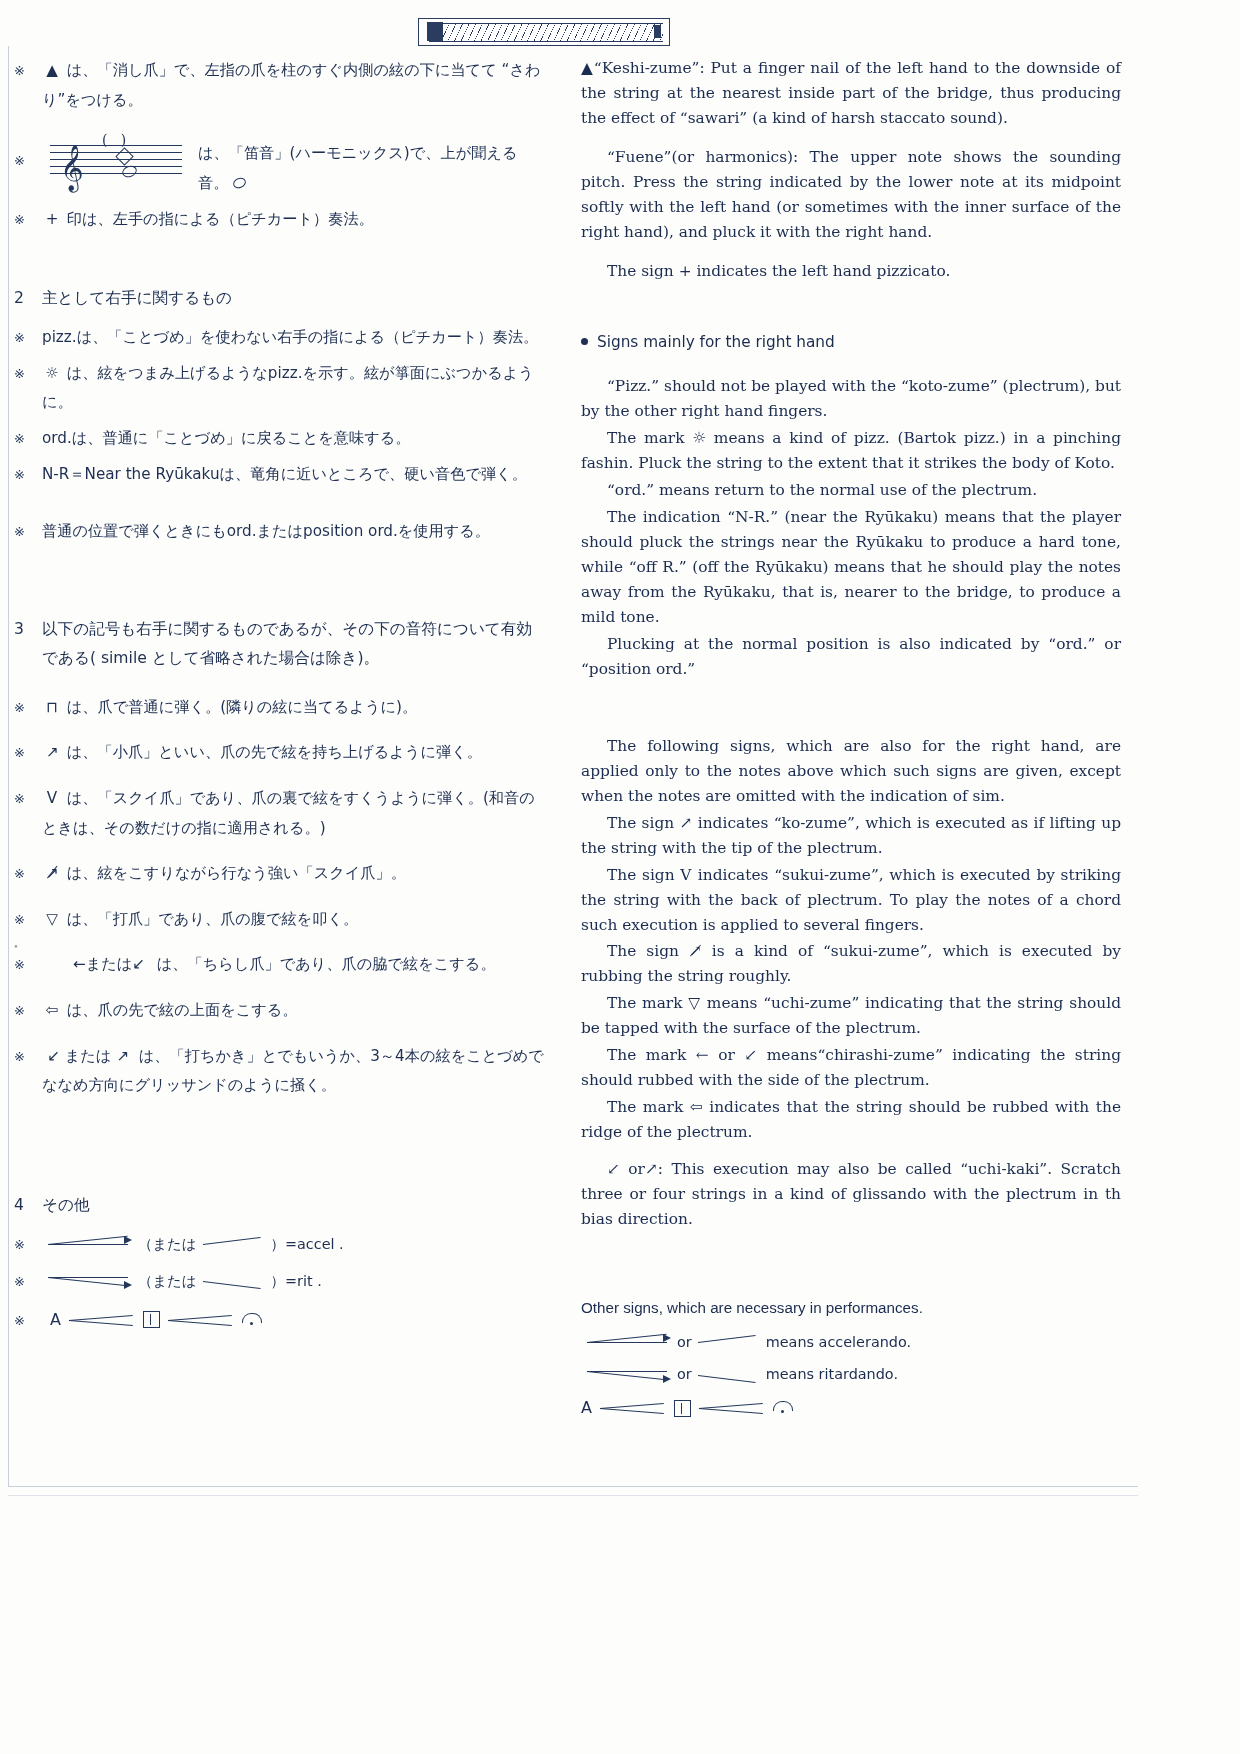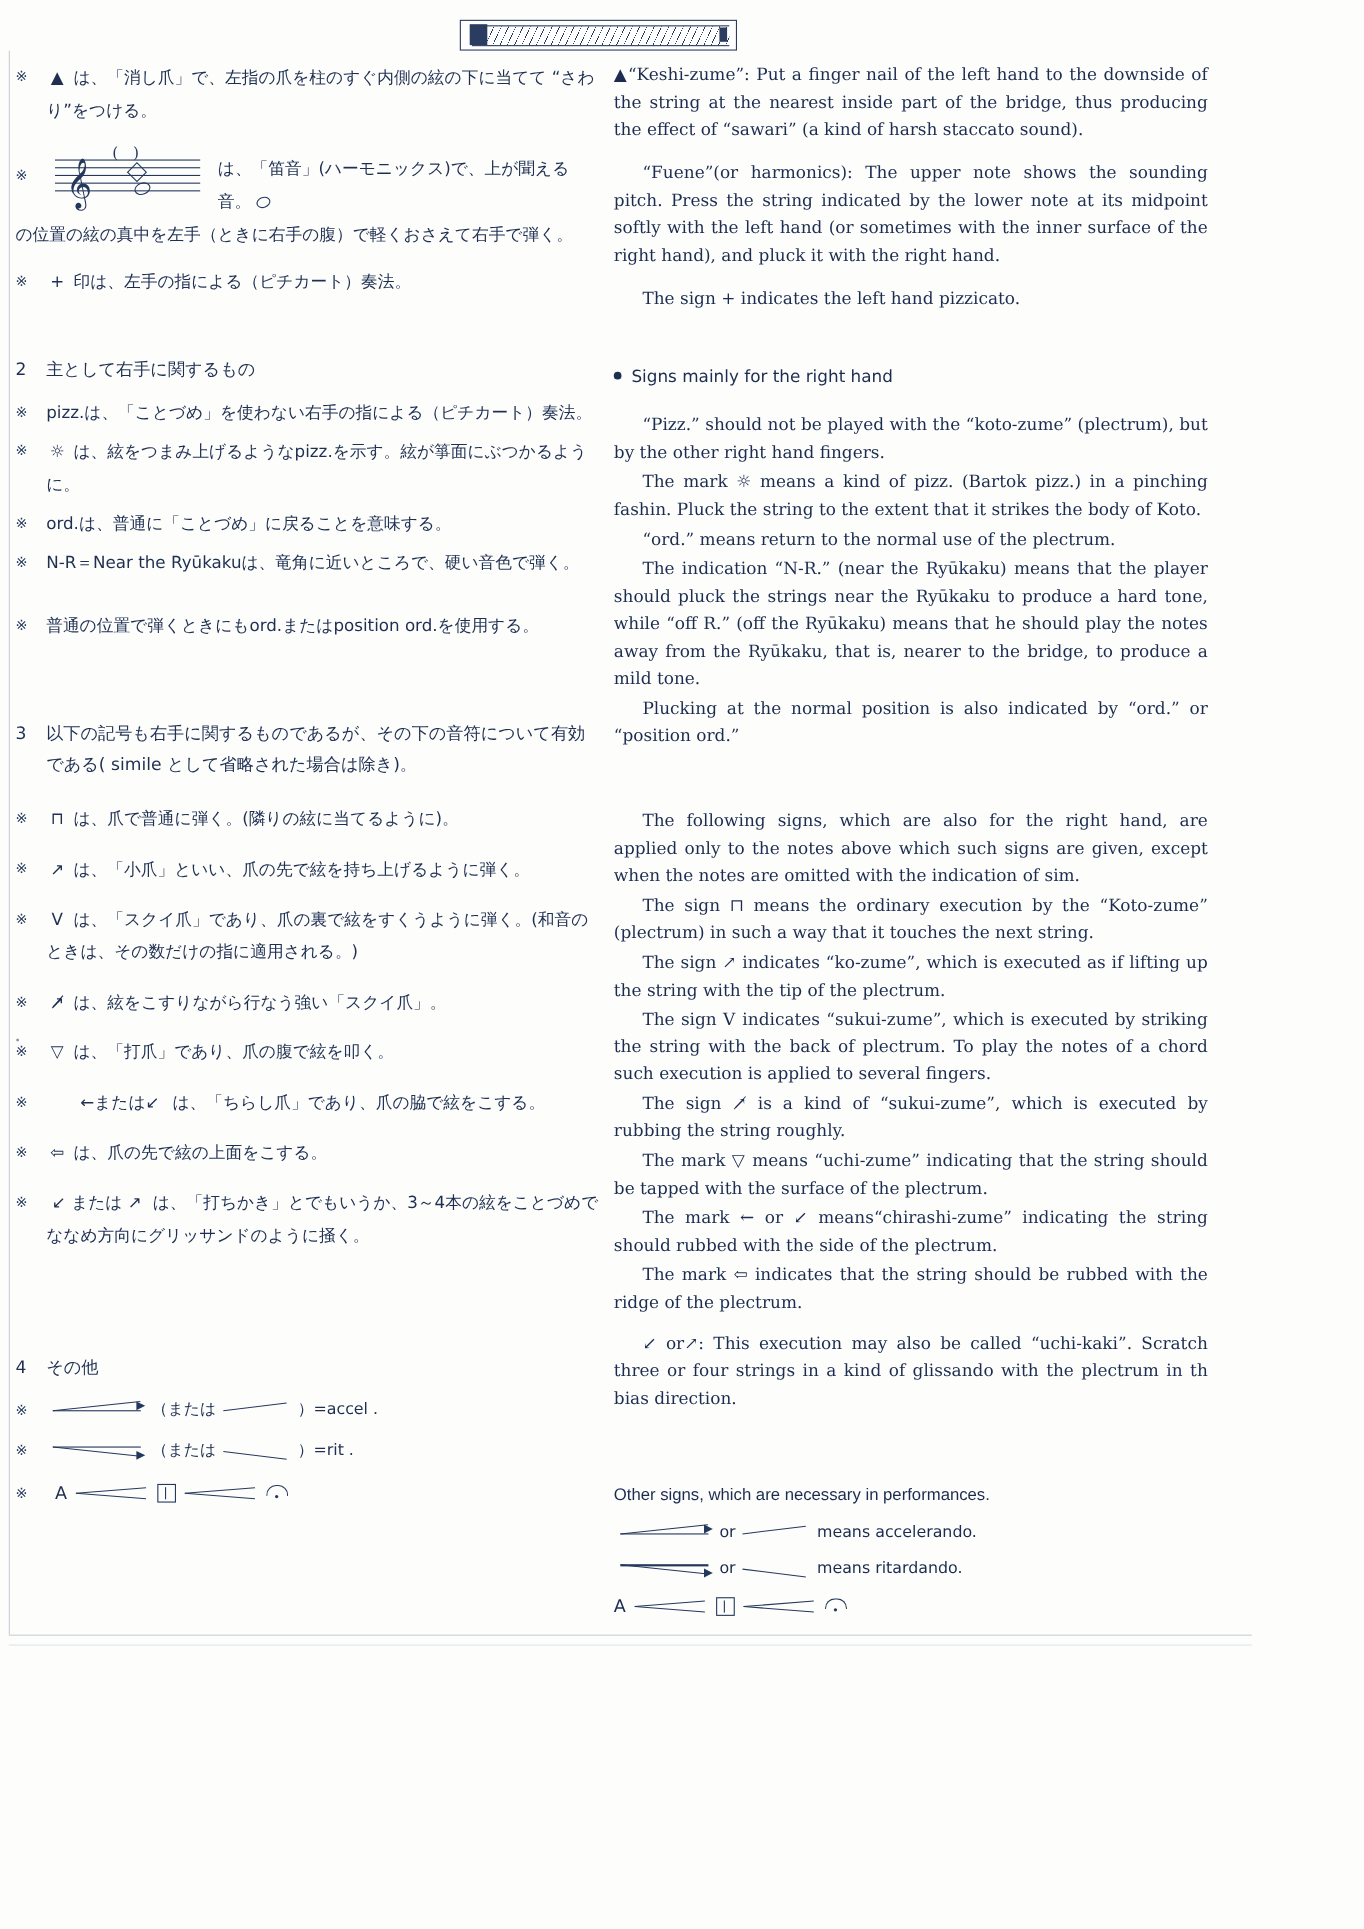--- a/index.html
+++ b/index.html
@@ -86,21 +86,21 @@
 
   .col {
     position: absolute;
     top: 56px;
   }
   .col-ja {
     left: 14px;
     width: 530px;
   }
   .col-en {
-    left: 558px;
+    left: 581px;
     width: 540px;
   }
 
   .ja {
     font-family: "DejaVu Sans", sans-serif;
     font-size: 15.2px;
     line-height: 1.95;
     color: #1e2f52;
   }
   .en {
@@ -408,21 +408,20 @@
           <div class="note-dia"></div>
           <div class="note-open"></div>
         </div>
       </div>
       <div class="item-body" style="padding-top:18px;">
         <span>は、「笛音」(ハーモニックス)で、上が聞える音。</span>
         <span class="note-after"></span>
       </div>
     </div>
 
-    <div style="margin:-6px 0 14px 0;">の位置の絃の真中を左手（ときに右手の腹）で軽くおさえて右手で弾く。</div>
 
     <div class="item">
       <div class="mark">※</div>
       <div class="item-body">
         <span class="sym">+</span>
         <span>印は、左手の指による（ピチカート）奏法。</span>
       </div>
     </div>
 
     <div class="spacer-md"></div>
@@ -622,21 +621,20 @@
     <div class="en-par">“Pizz.” should not be played with the “koto-zume” (plectrum), but by the other right hand fingers.</div>
     <div class="en-par">The mark ☼ means a kind of pizz. (Bartok pizz.) in a pinching fashin. Pluck the string to the extent that it  strikes the body of Koto.</div>
     <div class="en-par">“ord.” means return to the normal use of the plectrum.</div>
     <div class="en-par">The indication “N-R.” (near the Ryūkaku) means that the player should pluck the strings near the Ryūkaku to produce a hard tone, while “off R.” (off the Ryūkaku) means that he should play the notes away from the Ryūkaku, that is, nearer to the bridge, to produce a mild tone.</div>
     <div class="en-par">Plucking at the normal position is also indicated by “ord.” or “position ord.”</div>
 
     <div class="spacer-lg"></div>
     <div class="spacer-sm"></div>
 
     <div class="en-par">The following signs, which are also for the right hand, are applied only to the notes above which such signs are given, except when the notes are omitted with the indication of sim.</div>
-    <div class="en-par">The sign ⊓ means the ordinary execution by the “Koto-zume” (plectrum) in such a way that it touches the next string.</div>
     <div class="en-par">The sign ↗ indicates “ko-zume”, which is executed as if lifting up the string with the tip of the plectrum.</div>
     <div class="en-par">The sign Ⅴ indicates “sukui-zume”, which is executed by striking the string with the back of plectrum. To play the notes of a chord such execution is applied to several fingers.</div>
     <div class="en-par">The sign ↗̸ is a kind of “sukui-zume”, which is executed by rubbing the string roughly.</div>
     <div class="en-par">The mark ▽ means “uchi-zume” indicating that the string should be tapped with the surface of the plectrum.</div>
     <div class="en-par">The mark ← or ↙ means“chirashi-zume” indicating the string should rubbed with the side of the plectrum.</div>
     <div class="en-par">The mark ⇦ indicates that the string should be rubbed with the ridge of the plectrum.</div>
 
     <div class="spacer-sm"></div>
 
     <div class="en-par">↙ or↗: This execution may also be called “uchi-kaki”. Scratch three or four strings in a kind of glissando with the plectrum in th bias direction.</div>

